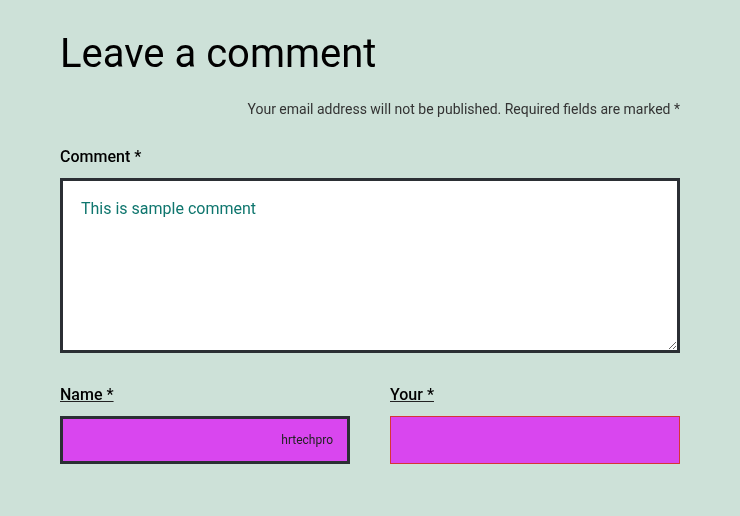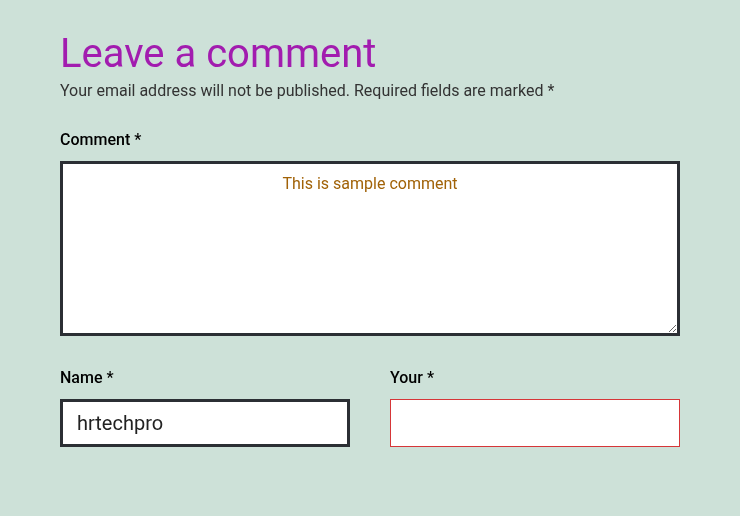--- a/index.html
+++ b/index.html
@@ -9,68 +9,70 @@
     }
     body {
       background-color: #cde1d8;
       font-family: -apple-system, BlinkMacSystemFont, "Segoe UI", Roboto, sans-serif;
       padding: 30px 60px;
       color: #222;
     }
     .heading {
       font-size: 40px;
       font-weight: 400;
-      color: #a21caf;
-      margin-bottom: 4px;
+      color: #000000;
+      margin-bottom: 24px;
     }
     .notice {
-      font-size: 16px;
+      font-size: 14px;
       color: #333;
       margin-bottom: 30px;
+      text-align: right;
     }
     .field-group {
       margin-bottom: 28px;
     }
     .field-label {
       font-size: 16px;
       font-weight: 500;
       color: #000000;
       margin-bottom: 12px;
       display: block;
     }
     .textarea {
       width: 100%;
       height: 175px;
       border: 3px solid #2b2f34;
       background: #fff;
-      padding: 10px;
+      padding: 18px;
       font-size: 16px;
       font-family: inherit;
-      color: #a16207;
+      color: #0f766e;
       resize: both;
       outline: none;
-      text-align: center;
     }
     .row {
       display: flex;
       gap: 40px;
+      text-decoration: underline;
     }
     .col {
       flex: 1;
     }
     .text-input {
       width: 100%;
       height: 48px;
       border: 3px solid #2b2f34;
-      background: #ffffff;
+      background: #d946ef;
       padding: 0 14px;
-      font-size: 20px;
+      font-size: 12px;
       font-family: inherit;
       color: #222;
       outline: none;
+      text-align: right;
     }
     .text-input.invalid {
       border: 1px solid #d63638;
     }
   </style>
 </head>
 <body>
 
 <h2 class="heading">Leave a comment</h2>
 

